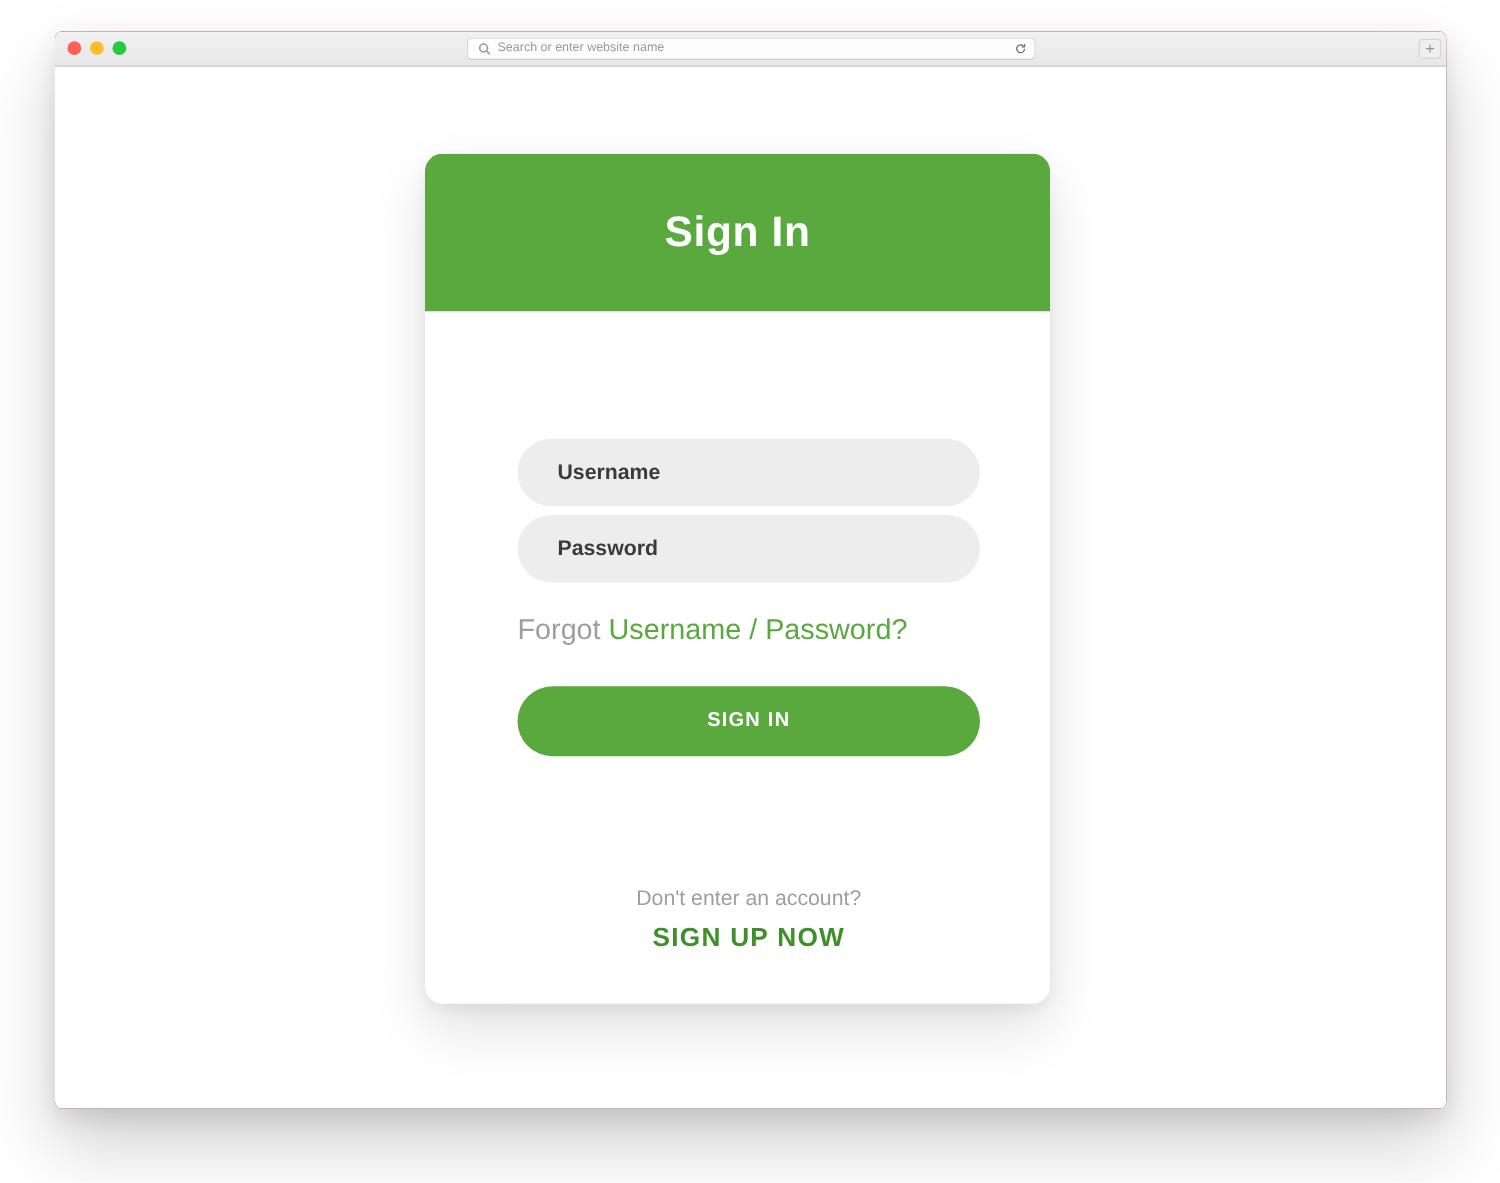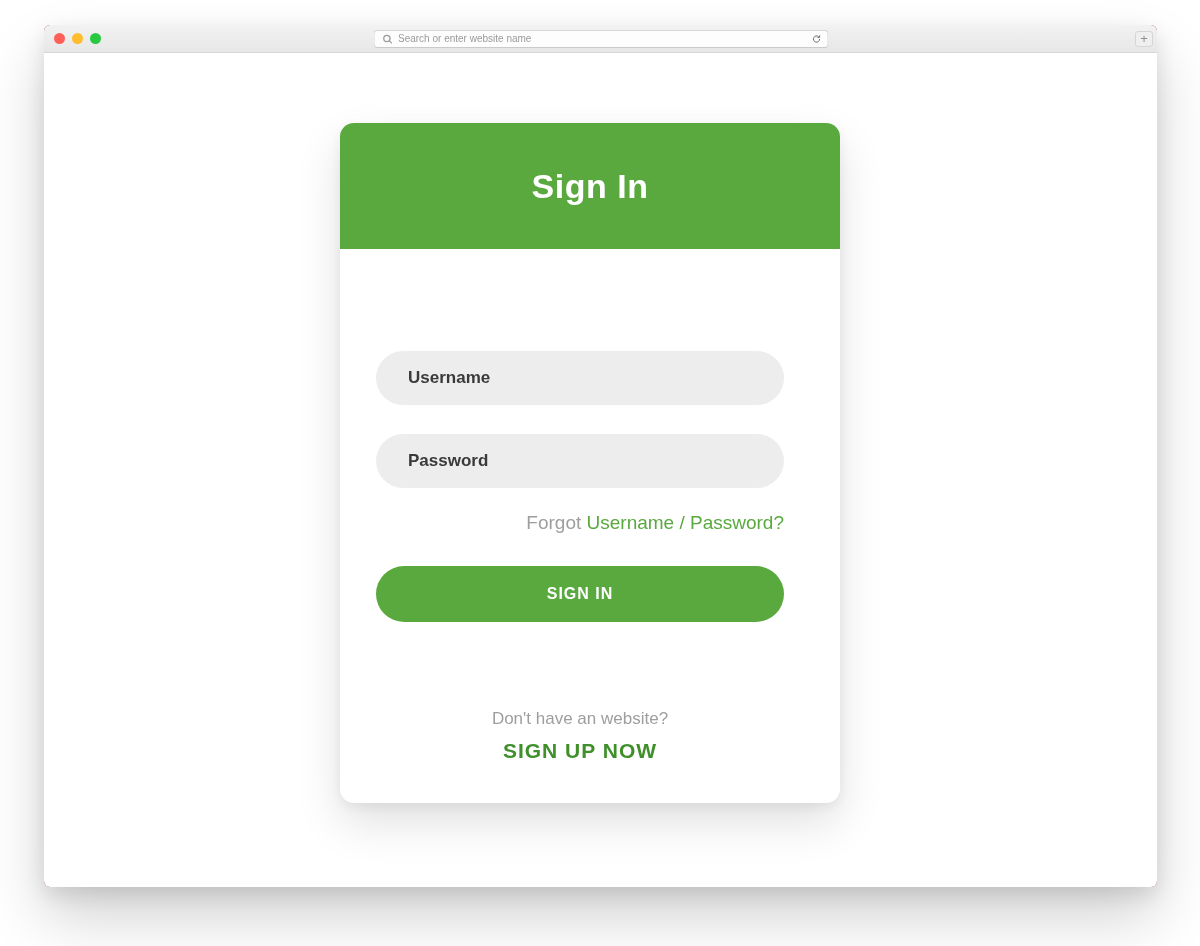--- a/index.html
+++ b/index.html
@@ -57,31 +57,31 @@
     overflow: hidden; display: flex; flex-direction: column; gap: 48px;
   }
   .card-header {
     height: 126px; background: #59a93f;
     display: flex; align-items: center; justify-content: center;
   }
   .card-title {
     color: #ffffff; font-size: 34px; font-weight: 600; letter-spacing: 0.5px;
   }
   .card-body {
-    flex: 1; padding: 54px 56px 30px 36px; display: flex; flex-direction: column;
+    flex: 1; padding: 54px 56px 30px 74px; display: flex; flex-direction: column;
   }
   .field {
     width: 100%; height: 54px; border: none; border-radius: 30px;
     background: #ededed; padding: 0 32px; font-size: 17px; font-weight: 700;
     color: #3a3a3a; outline: none;
   }
   .field::placeholder { color: #3a3a3a; font-weight: 700; }
-  .field + .field { margin-top: 29px; }
+  .field + .field { margin-top: 7px; }
   .forgot-row {
-    margin-top: 24px; text-align: right; font-size: 19px; color: #9e9e9e;
+    margin-top: 24px; font-size: 23px; color: #9e9e9e;
   }
   .forgot-row .link { color: #59a93f; cursor: pointer; }
   .signin-btn {
     margin-top: 32px; width: 100%; height: 56px; border: none;
     border-radius: 30px; background: #59a93f; color: #ffffff;
     font-size: 16px; font-weight: 700; letter-spacing: 1px; cursor: pointer;
   }
   .spacer { flex: 1; }
   .footer { text-align: center; padding-bottom: 10px; }
   .footer-text { color: #9e9e9e; font-size: 17px; }
@@ -131,21 +131,21 @@
         </div>
         <div class="card-body">
           <input class="field" type="text" placeholder="Username" style="">
           <input class="field" type="password" placeholder="Password" style="">
           <div class="forgot-row">
             <span>Forgot </span><span class="link">Username / Password?</span>
           </div>
           <button class="signin-btn">SIGN IN</button>
           <div class="spacer"></div>
           <div class="footer">
-            <div class="footer-text">Don't have an website?</div>
+            <div class="footer-text">Don't enter an account?</div>
             <div class="signup-link">SIGN UP NOW</div>
           </div>
         </div>
       </div>
     </div>
 
   </div>
 </div>
 
 </body></html>

